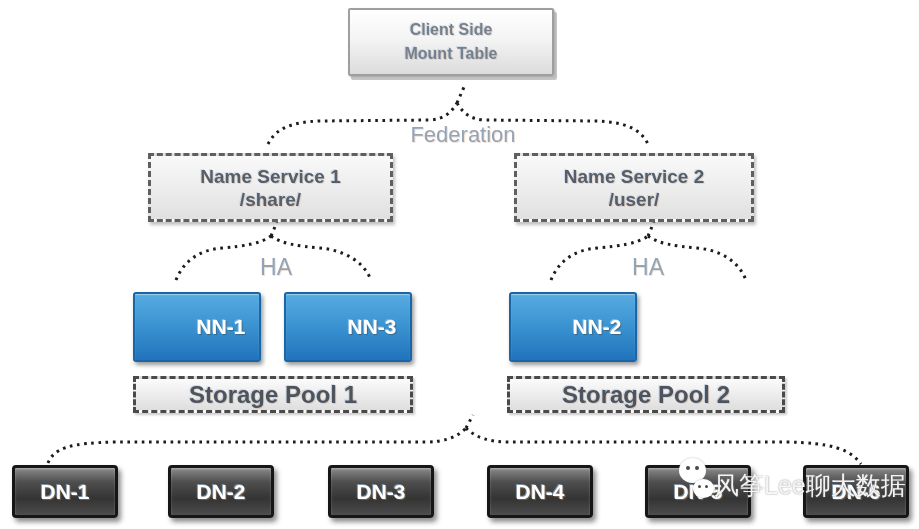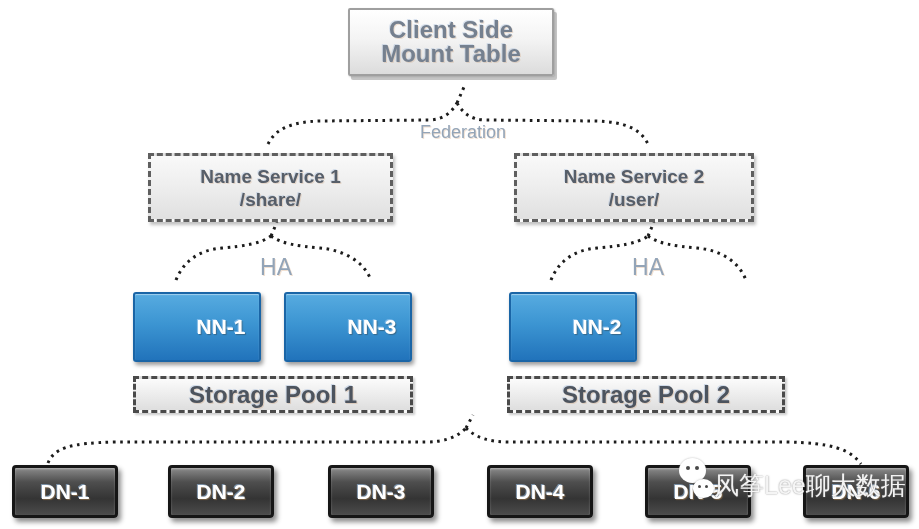--- a/index.html
+++ b/index.html
@@ -10,39 +10,39 @@
   .overlay{position:absolute;left:0;top:0;width:919px;height:529px;}
   .dotted{fill:none;stroke:#1c1c1c;stroke-width:3;stroke-dasharray:2.6 4.6;stroke-linecap:butt;}
 
   .box{position:absolute;display:flex;flex-direction:column;align-items:center;justify-content:center;box-sizing:border-box;text-align:center;}
 
   .client-box{
     left:348px;top:8px;width:206px;height:68px;
     border:2px solid #9f9f9f;border-radius:2px;
     background:linear-gradient(180deg,#ffffff 0%,#f4f4f4 45%,#dcdcdc 100%);
     box-shadow:3px 4px 0 rgba(150,150,150,0.55),1px 1px 2px rgba(0,0,0,0.25);
-    color:#75808f;font-weight:bold;font-size:24px;line-height:24px;
+    color:#75808f;font-weight:bold;font-size:16px;line-height:24px;
     text-shadow:1px 1px 0 rgba(205,160,120,0.30),-1px -1px 0 rgba(140,170,210,0.30);
   }
 
   .ns-box{
     top:153px;height:69px;border:3px dashed #5f5f5f;
     background:linear-gradient(180deg,#f9f9f9 0%,#ececec 55%,#e0e0e0 100%);
     box-shadow:2px 3px 3px rgba(120,120,120,0.45);
     color:#565e69;font-weight:bold;font-size:19px;line-height:23px;
     text-shadow:1px 1px 0 rgba(205,160,120,0.30),-1px -1px 0 rgba(140,170,210,0.30);
   }
   .ns1{left:148px;width:245px;}
   .ns2{left:514px;width:240px;}
 
   .float-label{
     position:absolute;color:#93a4b7;font-weight:bold;text-align:center;
     text-shadow:1px 1px 0 rgba(215,170,130,0.35);
   }
-  .fed-label{left:383px;top:122px;width:160px;font-size:18px;font-weight:normal;}
+  .fed-label{left:383px;top:122px;width:160px;font-size:22px;font-weight:normal;}
   .ha-label{width:60px;top:254px;font-size:23px;font-weight:normal;}
   .ha1{left:246px;}
   .ha2{left:618px;}
 
   .nn-box{
     top:292px;width:128px;height:70px;border:2px solid #1a65a6;border-radius:3px;
     background:linear-gradient(180deg,#57abe0 0%,#3c95d2 45%,#2173bb 100%);
     box-shadow:2px 3px 4px rgba(0,0,0,0.40),inset 0 1px 1px rgba(255,255,255,0.45);
     color:#ffffff;font-weight:bold;font-size:21px;
     text-shadow:-1px -1px 0 rgba(170,210,245,0.55),1px 1px 1px rgba(60,40,20,0.35);

